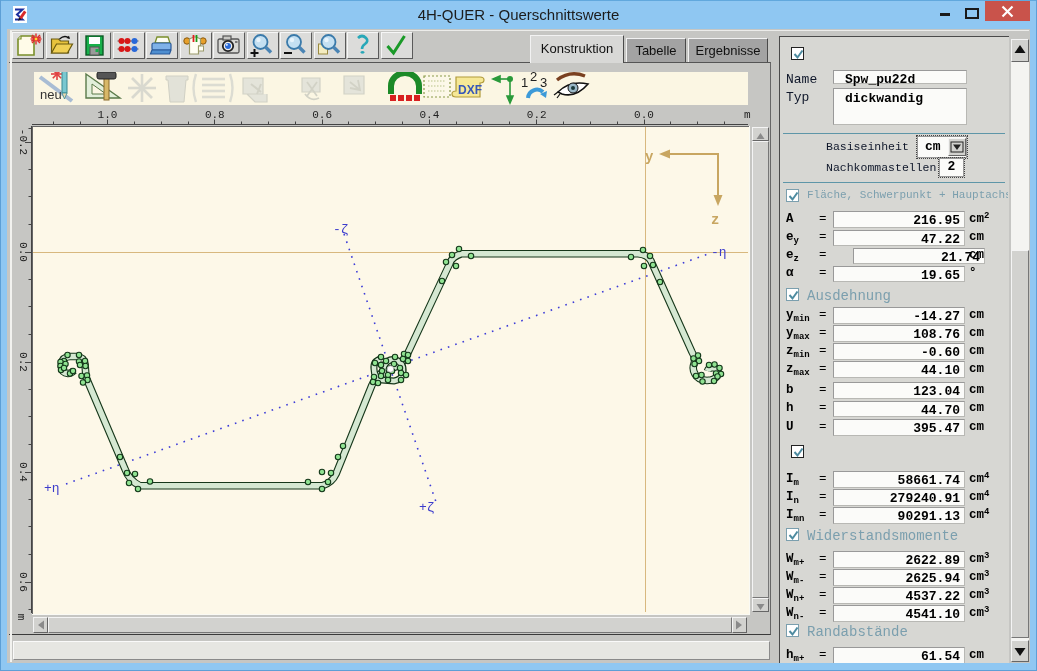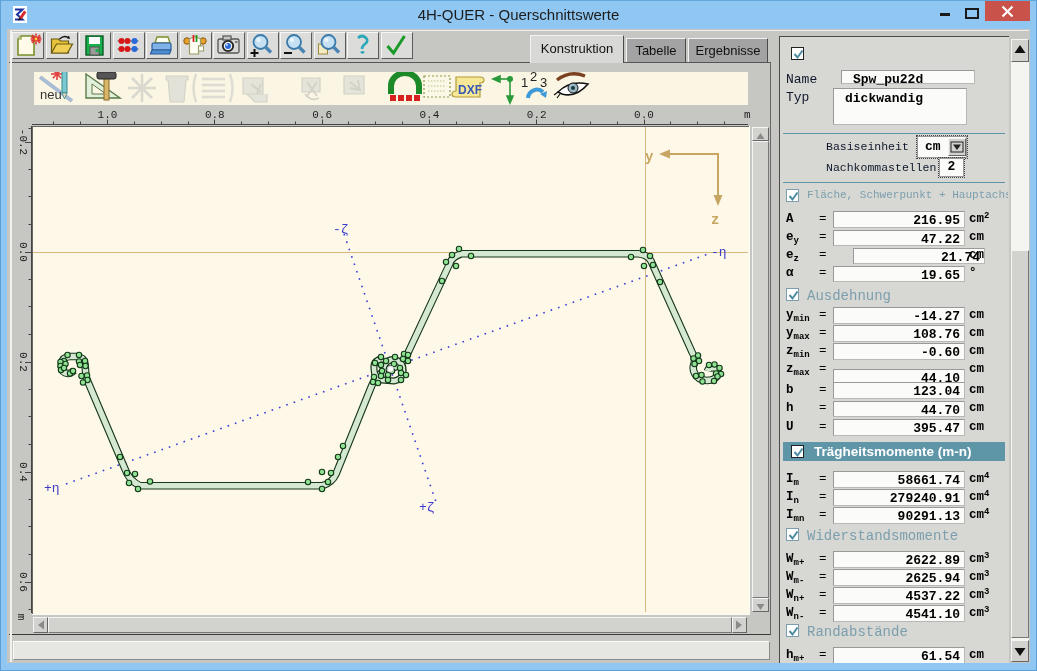--- a/index.html
+++ b/index.html
@@ -468,21 +468,21 @@
       <path d="M9,7 l-6,-4.5 0,9 z" fill="#8a8a8a"></path>
     </svg></div>
 
 <div class="abs" id="panel">
 <div class="cb" style="left:11px;top:10px;">
       <svg width="13" height="13">
         <path d="M2.5,6 l3,3.5 5,-7" fill="none" stroke="#4d8ba0" stroke-width="2"></path>
       </svg>
     </div>
 <div class="plabel" style="left:6px;top:35px;font-size:13px;">Name</div>
-<div class="pfield" style="top:33px;height:14px;width:134px;margin-left:8px;">
+<div class="pfield" style="top:33px;height:14px;width:134px;">
       <span style="position:absolute;left:11px;top:1px;">Spw_pu22d</span>
     </div>
 <div class="plabel" style="left:6px;top:53px;font-size:13px;">Typ</div>
 <div class="pfield" style="top:51px;height:37px;width:134px;">
       <span style="position:absolute;left:11px;top:2px;">dickwandig</span>
     </div>
 <div class="sep" style="top:96px;"></div>
 <div class="plabel" style="left:46px;top:103px;">Basiseinheit</div>
 <div class="abs" style="left:137px;top:99px;width:50px;height:22px;outline:1px dotted #444;background:#fbfbf9;border:1px solid #999;box-sizing:border-box;">
  <span style="position:absolute;left:7px;top:2px;font-family:'Liberation Mono',monospace;font-weight:bold;font-size:13px;">cm</span>
@@ -543,21 +543,21 @@
     </div>
 <div class="unit" style="left:189px;top:289px;">cm</div>
 <div class="rl" style="left:6px;top:307px;">z<sub class="s">min</sub></div>
     <div class="rl" style="left:39px;font-weight:normal;top:307px;">=</div>
 <div class="pfield" style="top:306px;height:16.5px;">
       <span class="val">-0.60</span>
     </div>
 <div class="unit" style="left:189px;top:307px;">cm</div>
 <div class="rl" style="left:6px;top:325px;">z<sub class="s">max</sub></div>
     <div class="rl" style="left:39px;font-weight:normal;top:325px;">=</div>
-<div class="pfield" style="top:332px;height:16.5px;">
+<div class="pfield" style="top:324px;height:16.5px;">
       <span class="val">44.10</span>
     </div>
 <div class="unit" style="left:189px;top:325px;">cm</div>
 <div class="rl" style="left:6px;top:346px;">b</div>
     <div class="rl" style="left:39px;font-weight:normal;top:346px;">=</div>
 <div class="pfield" style="top:345px;height:16.5px;">
       <span class="val">123.04</span>
     </div>
 <div class="unit" style="left:189px;top:346px;">cm</div>
 <div class="rl" style="left:6px;top:364px;">h</div>
@@ -565,23 +565,20 @@
 <div class="pfield" style="top:363.5px;height:16.5px;">
       <span class="val">44.70</span>
     </div>
 <div class="unit" style="left:189px;top:364px;">cm</div>
 <div class="rl" style="left:6px;top:383px;">U</div>
     <div class="rl" style="left:39px;font-weight:normal;top:383px;">=</div>
 <div class="pfield" style="top:382px;height:16.5px;">
       <span class="val">395.47</span>
     </div>
 <div class="unit" style="left:189px;top:383px;">cm</div>
-<div class="abs hdr" style="top:405px;">
-      <span class="t">Trägheitsmomente (m-n)</span>
-    </div>
 <div class="cb" style="left:11px;top:408px;">
       <svg width="13" height="13">
         <path d="M2.5,6 l3,3.5 5,-7" fill="none" stroke="#4d8ba0" stroke-width="2"></path>
       </svg>
     </div>
 <div class="rl" style="left:6px;top:435px;">I<sub class="s">m</sub></div>
     <div class="rl" style="left:39px;font-weight:normal;top:435px;">=</div>
 <div class="pfield" style="top:434px;height:16.5px;">
       <span class="val">58661.74</span>
     </div>

